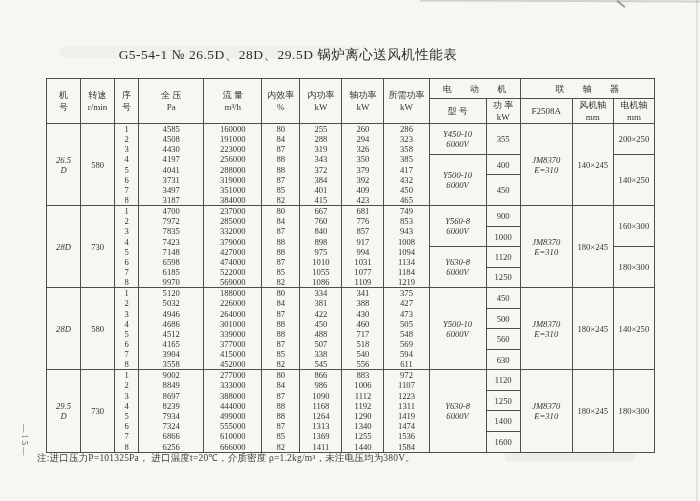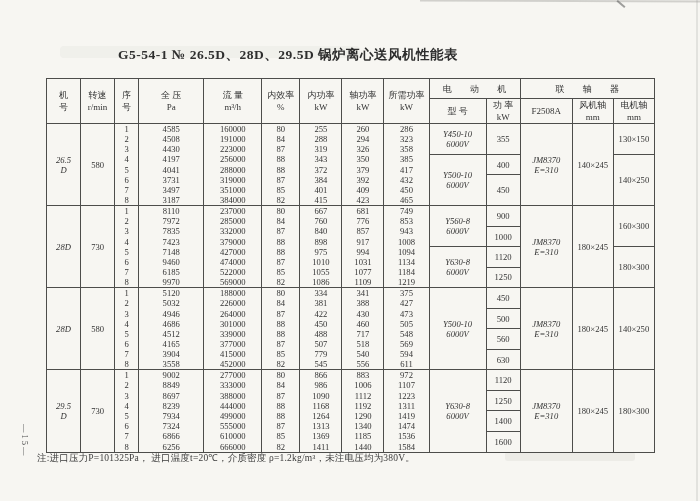--- a/index.html
+++ b/index.html
@@ -17,21 +17,21 @@
   #art-smudge2{left:505px;top:452px;width:130px;height:9px;background:#a8a59e;opacity:.12;border-radius:3px;}
 
   #page-number{
     position:absolute;left:20px;top:424px;height:60px;
     writing-mode:vertical-lr;text-orientation:mixed;
     font-size:8.5px;color:#4e4e4e;letter-spacing:2px;
   }
 
   #doc-title{
     position:absolute;left:0;top:46px;width:576px;
-    text-align:center;font-size:13.5px;font-weight:bold;color:#2e2e2e;
+    text-align:center;font-size:13.5px;font-weight:normal;color:#2e2e2e;
     letter-spacing:.5px;margin:0;
   }
 
   table#perf-table{
     position:absolute;left:46px;top:78px;
     width:609px;table-layout:fixed;
     border-collapse:collapse;
     border:1.5px solid #3c3c3c;
     font-size:8.6px;color:#333;
   }
@@ -161,21 +161,21 @@
         <td rowspan="3" class="multiline">
           <div>Y450-10</div>
           <div>6000V</div>
         </td>
         <td rowspan="3">355</td>
         <td rowspan="8" class="multiline">
           <div>JM8370</div>
           <div>E=310</div>
         </td>
         <td rowspan="8">140×245</td>
-        <td rowspan="3">130×150</td>
+        <td rowspan="3">200×250</td>
       </tr>
       <tr>
         <td class="dr">2</td>
         <td class="dr">4508</td>
         <td class="dr">191000</td>
         <td class="dr">84</td>
         <td class="dr">288</td>
         <td class="dr">294</td>
         <td class="dr">323</td>
       </tr>
@@ -239,21 +239,21 @@
         <td class="dr bb">415</td>
         <td class="dr bb">423</td>
         <td class="dr bb">465</td>
       </tr>
       <tr>
         <td rowspan="8" class="multiline">
           <div>28D</div>
         </td>
         <td rowspan="8">730</td>
         <td class="dr">1</td>
-        <td class="dr">8110</td>
+        <td class="dr">4700</td>
         <td class="dr">237000</td>
         <td class="dr">80</td>
         <td class="dr">667</td>
         <td class="dr">681</td>
         <td class="dr">749</td>
         <td rowspan="4" class="multiline">
           <div>Y560-8</div>
           <div>6000V</div>
         </td>
         <td rowspan="2">900</td>
@@ -302,21 +302,21 @@
         <td class="dr">1094</td>
         <td rowspan="4" class="multiline">
           <div>Y630-8</div>
           <div>6000V</div>
         </td>
         <td rowspan="2">1120</td>
         <td rowspan="4">180×300</td>
       </tr>
       <tr>
         <td class="dr">6</td>
-        <td class="dr">9460</td>
+        <td class="dr">6598</td>
         <td class="dr">474000</td>
         <td class="dr">87</td>
         <td class="dr">1010</td>
         <td class="dr">1031</td>
         <td class="dr">1134</td>
       </tr>
       <tr>
         <td class="dr">7</td>
         <td class="dr">6185</td>
         <td class="dr">522000</td>
@@ -404,21 +404,21 @@
         <td class="dr">87</td>
         <td class="dr">507</td>
         <td class="dr">518</td>
         <td class="dr">569</td>
       </tr>
       <tr>
         <td class="dr">7</td>
         <td class="dr">3904</td>
         <td class="dr">415000</td>
         <td class="dr">85</td>
-        <td class="dr">779</td>
+        <td class="dr">338</td>
         <td class="dr">540</td>
         <td class="dr">594</td>
         <td rowspan="2">630</td>
       </tr>
       <tr>
         <td class="dr bb">8</td>
         <td class="dr bb">3558</td>
         <td class="dr bb">452000</td>
         <td class="dr bb">82</td>
         <td class="dr bb">545</td>
@@ -496,21 +496,21 @@
         <td class="dr">1313</td>
         <td class="dr">1340</td>
         <td class="dr">1474</td>
       </tr>
       <tr>
         <td class="dr">7</td>
         <td class="dr">6866</td>
         <td class="dr">610000</td>
         <td class="dr">85</td>
         <td class="dr">1369</td>
-        <td class="dr">1185</td>
+        <td class="dr">1255</td>
         <td class="dr">1536</td>
         <td rowspan="2">1600</td>
       </tr>
       <tr>
         <td class="dr bb">8</td>
         <td class="dr bb">6256</td>
         <td class="dr bb">666000</td>
         <td class="dr bb">82</td>
         <td class="dr bb">1411</td>
         <td class="dr bb">1440</td>

